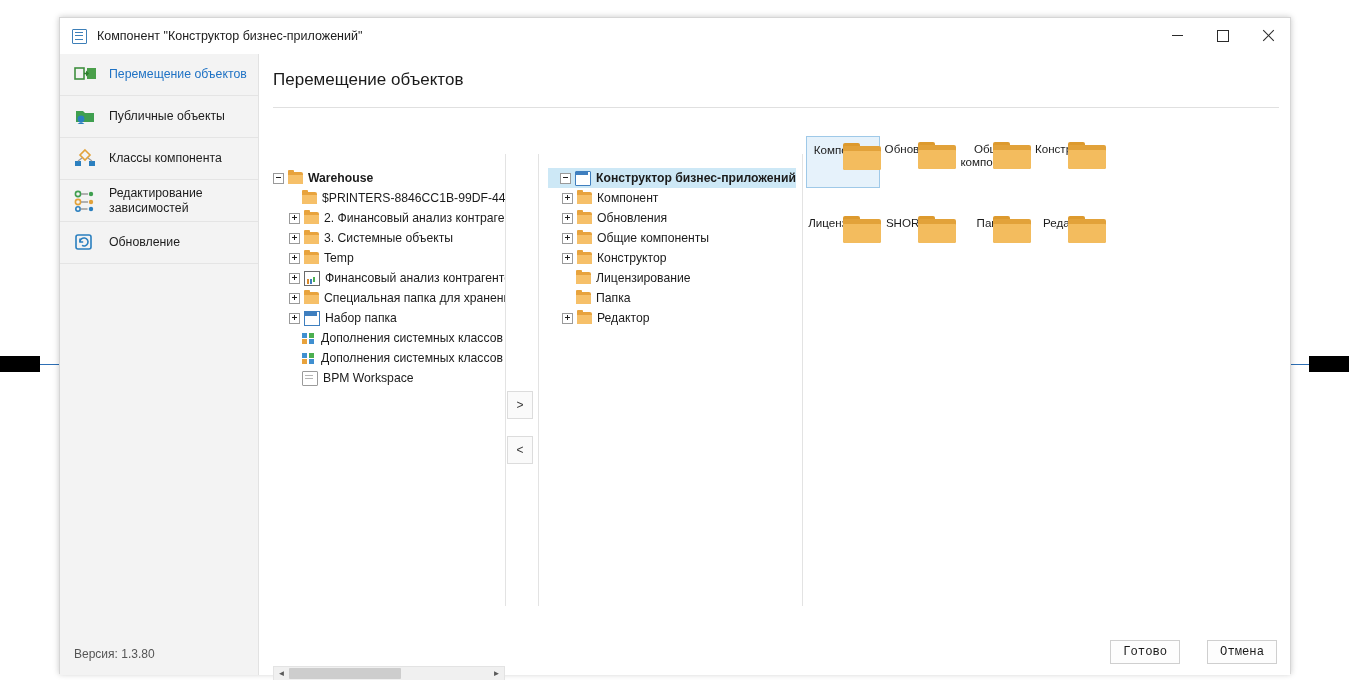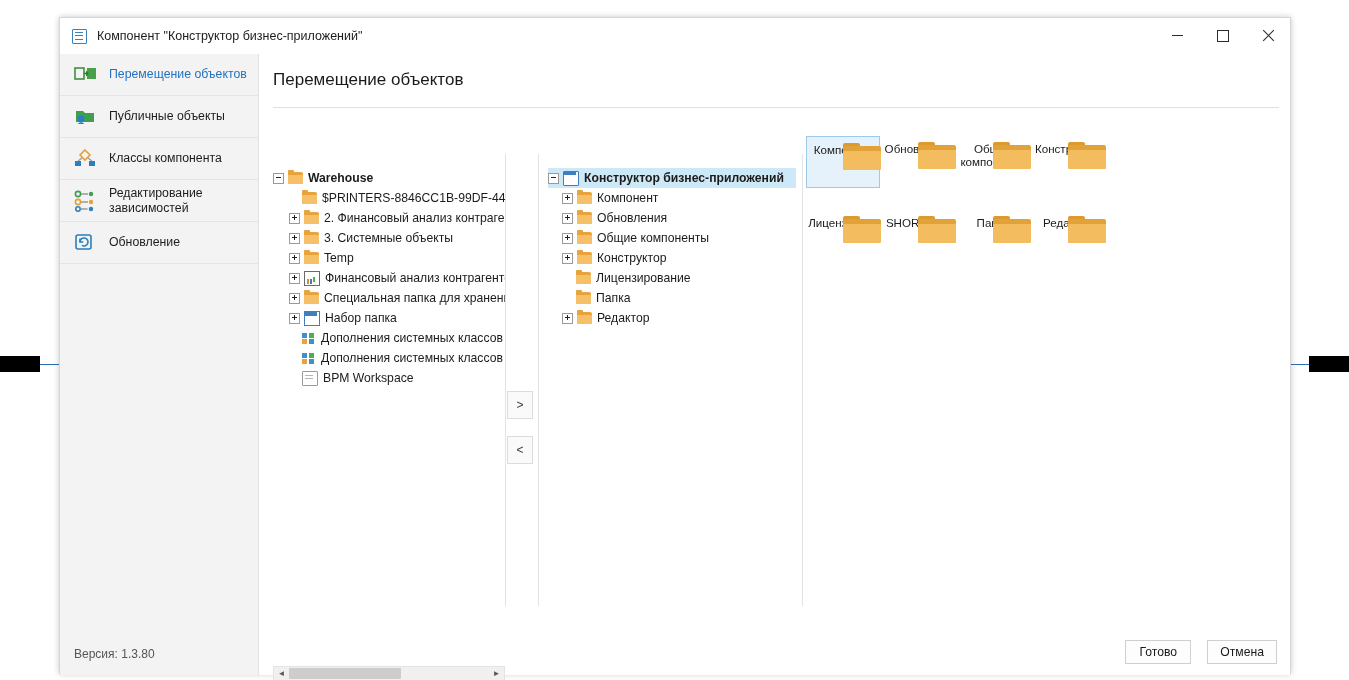--- a/index.html
+++ b/index.html
@@ -420,21 +420,22 @@
     line-height: 13px;
     word-wrap: break-word;
   }
 
   
   .footer {
     position: absolute;
     right: 13px;
     bottom: 11px;
     display: flex;
-    gap: 16px;
+    gap: 27px;
+    font-family: Liberation Mono, monospace;
   }
   .btn {
     min-width: 66px;
     height: 24px;
     padding: 0 12px;
     background: #fdfdfd;
     border: 1px solid #cfcfcf;
     font-size: 12.2px;
     color: #1a1a1a;
     display: flex;
@@ -642,21 +643,21 @@
             <div class="arrow">◄</div>
             <div class="thumb thumb-main"></div>
             <div style="flex:1"></div>
             <div class="arrow">►</div>
           </div>
 
           <div class="xfer b1">&gt;</div>
           <div class="xfer b2">&lt;</div>
 
           <div class="tree-pane right-tree">
-            <div class="tree-row selected" style="padding-left:0px">
+            <div class="tree-row selected" style="padding-left:12px">
               <span class="expander"></span>
               <span class="mini-icon ic-win"></span>
               <span class="label-bold">Конструктор бизнес-приложений</span>
             </div>
             <div class="tree-row" style="padding-left:14px">
               <span class="expander plus"></span>
               <span class="folder">
                   <span class="tab"></span>
                   <span class="back"></span>
                   <span class="front"></span>

